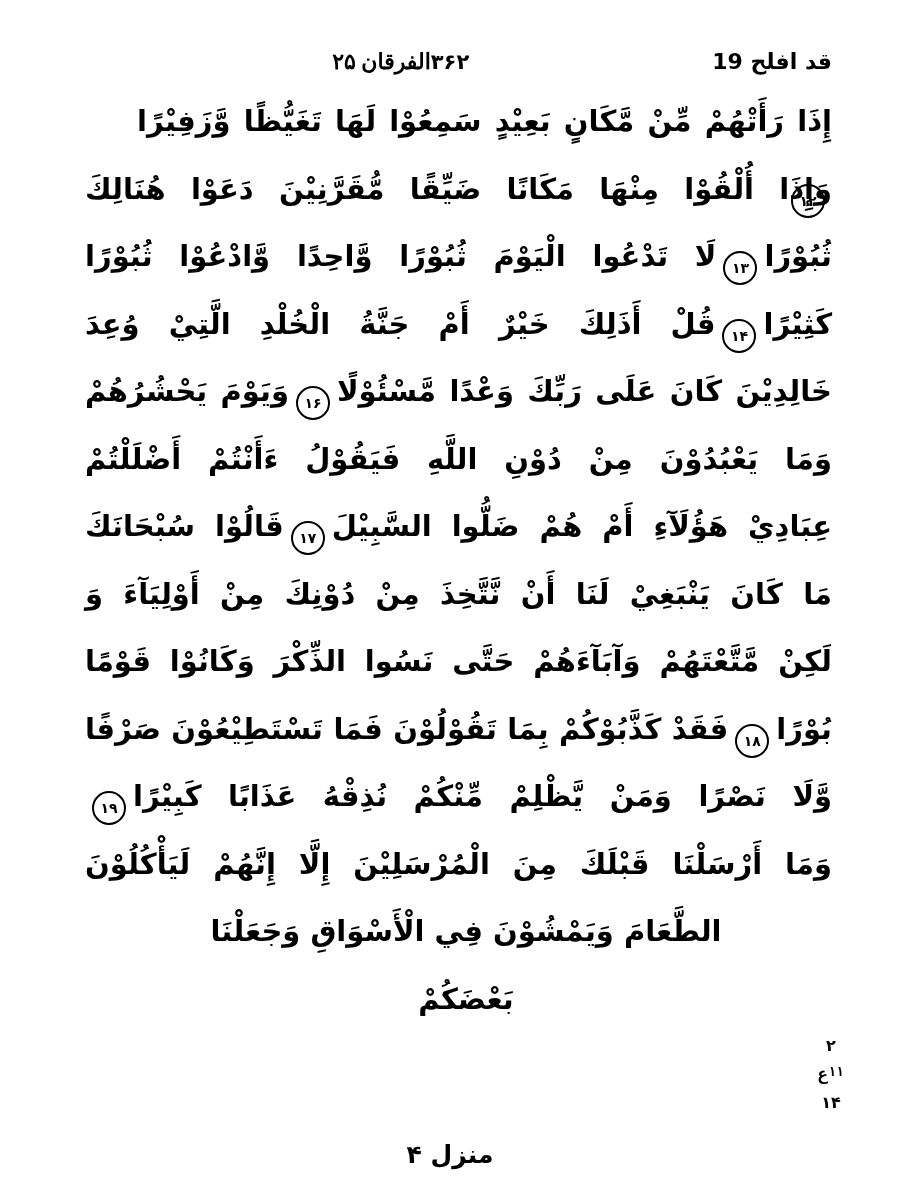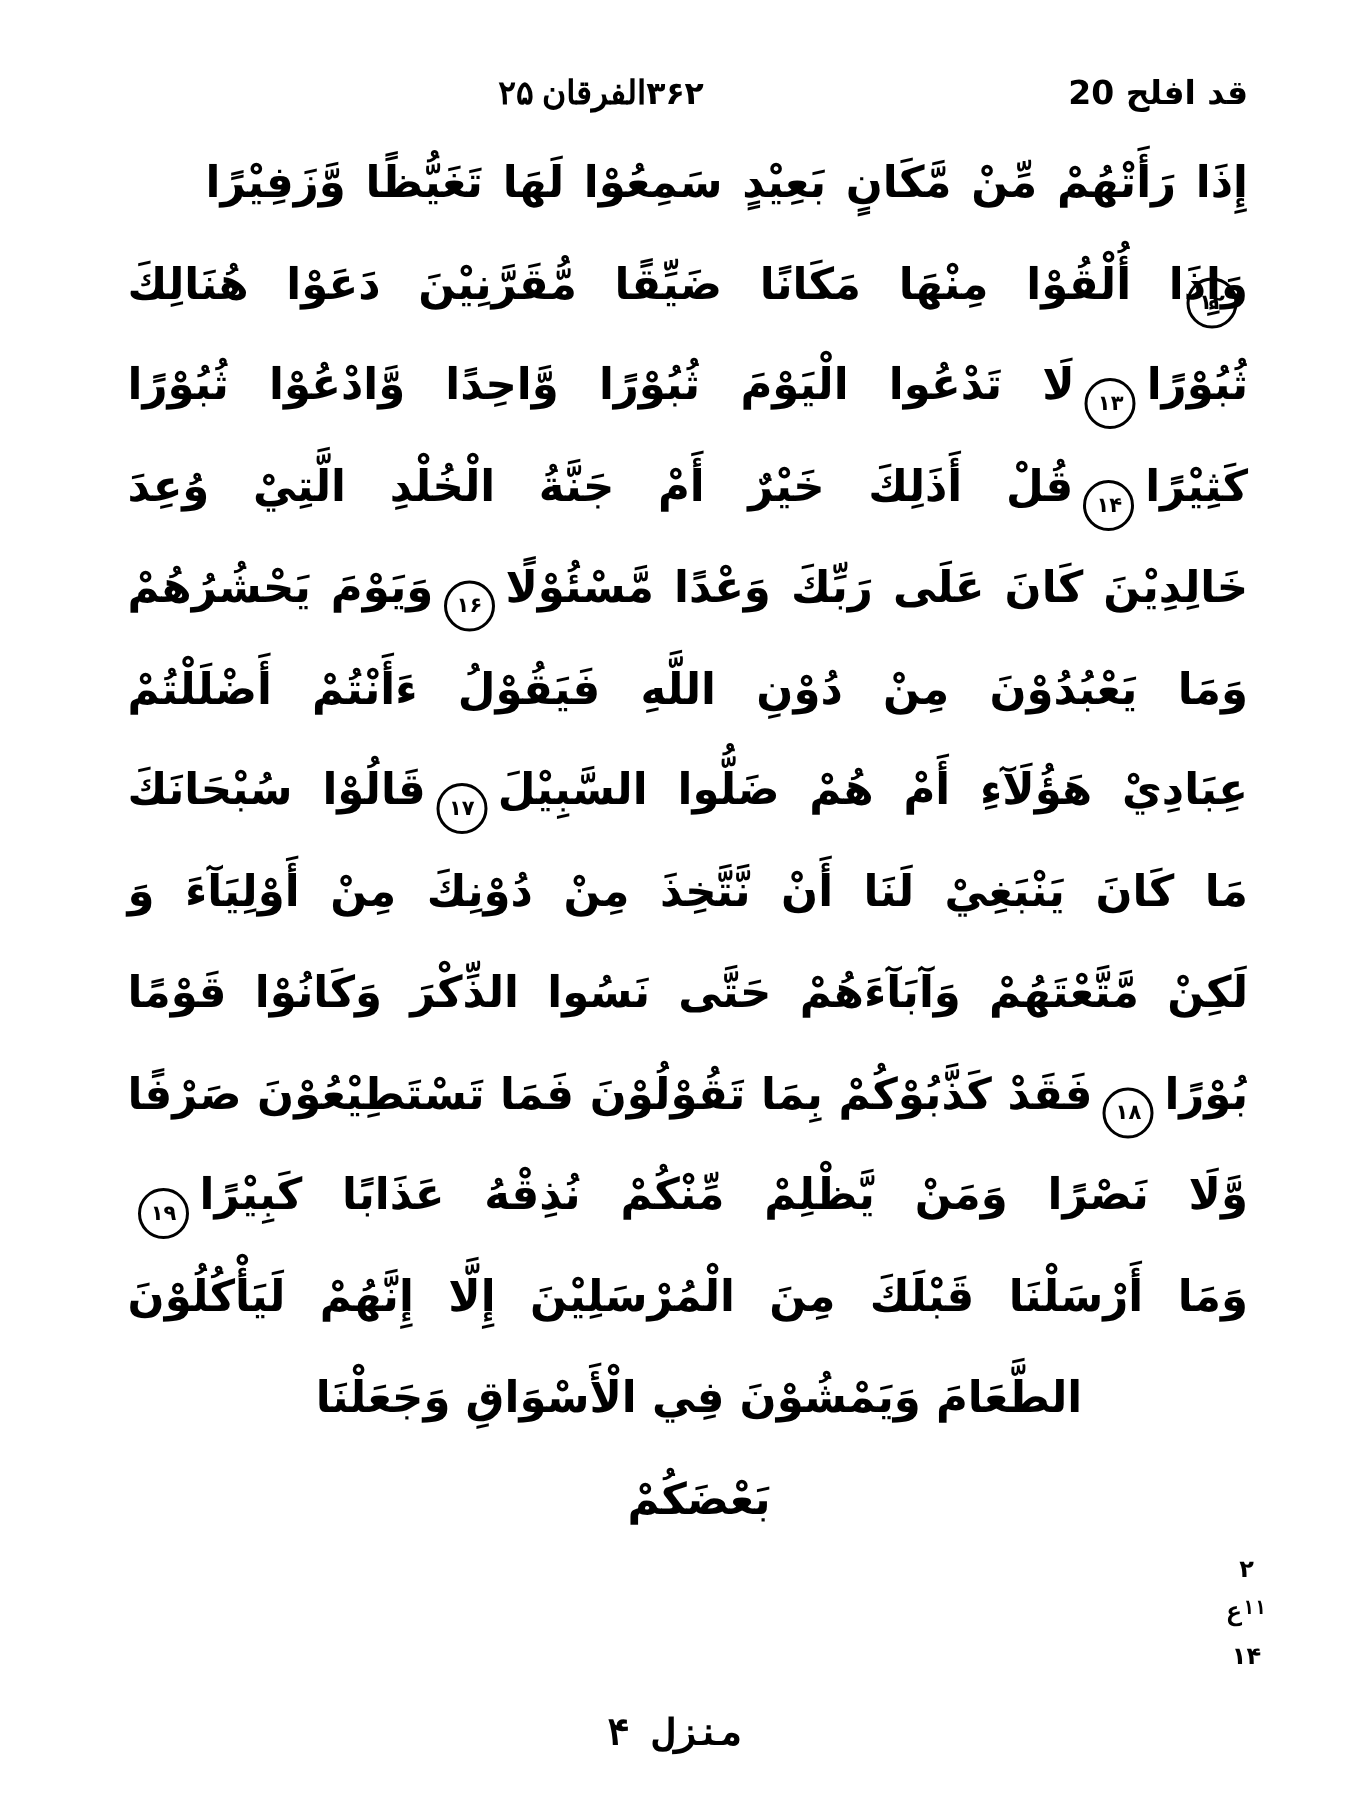--- a/index.html
+++ b/index.html
@@ -102,30 +102,29 @@
   
   .footer {
     position: absolute;
     top: 1140px;
     left: 0;
     width: 100%;
     text-align: center;
     font-size: 25px;
     font-weight: bold;
     direction: rtl;
-    font-family: Liberation Mono, monospace;
   }
 </style>
 </head>
 <body>
 
 <div class="page">
 
   <div class="header">
-    <div class="juz-cell">قد افلح 20</div>
+    <div class="juz-cell">قد افلح 19</div>
     <div class="page-cell">۳۶۲</div>
     <div class="surah-cell">الفرقان ۲۵</div>
   </div>
 
   <div class="quran-lines">
       <div class="line"><span>إِذَا رَأَتْهُمْ مِّنْ مَّكَانٍ بَعِيْدٍ سَمِعُوْا لَهَا تَغَيُّظًا وَّزَفِيْرًا</span><span class="ayah-marker">۱۲</span></div>
       <div class="line"><span>وَإِذَا أُلْقُوْا مِنْهَا مَكَانًا ضَيِّقًا مُّقَرَّنِيْنَ دَعَوْا هُنَالِكَ</span></div>
       <div class="line"><span>ثُبُوْرًا</span><span class="ayah-marker">۱۳</span><span>لَا تَدْعُوا الْيَوْمَ ثُبُوْرًا وَّاحِدًا وَّادْعُوْا ثُبُوْرًا</span></div>
       <div class="line"><span>كَثِيْرًا</span><span class="ayah-marker">۱۴</span><span>قُلْ أَذَلِكَ خَيْرٌ أَمْ جَنَّةُ الْخُلْدِ الَّتِيْ وُعِدَ</span></div>
       <div class="line"><span>خَالِدِيْنَ كَانَ عَلَى رَبِّكَ وَعْدًا مَّسْئُوْلًا</span><span class="ayah-marker">۱۶</span><span>وَيَوْمَ يَحْشُرُهُمْ</span></div>

